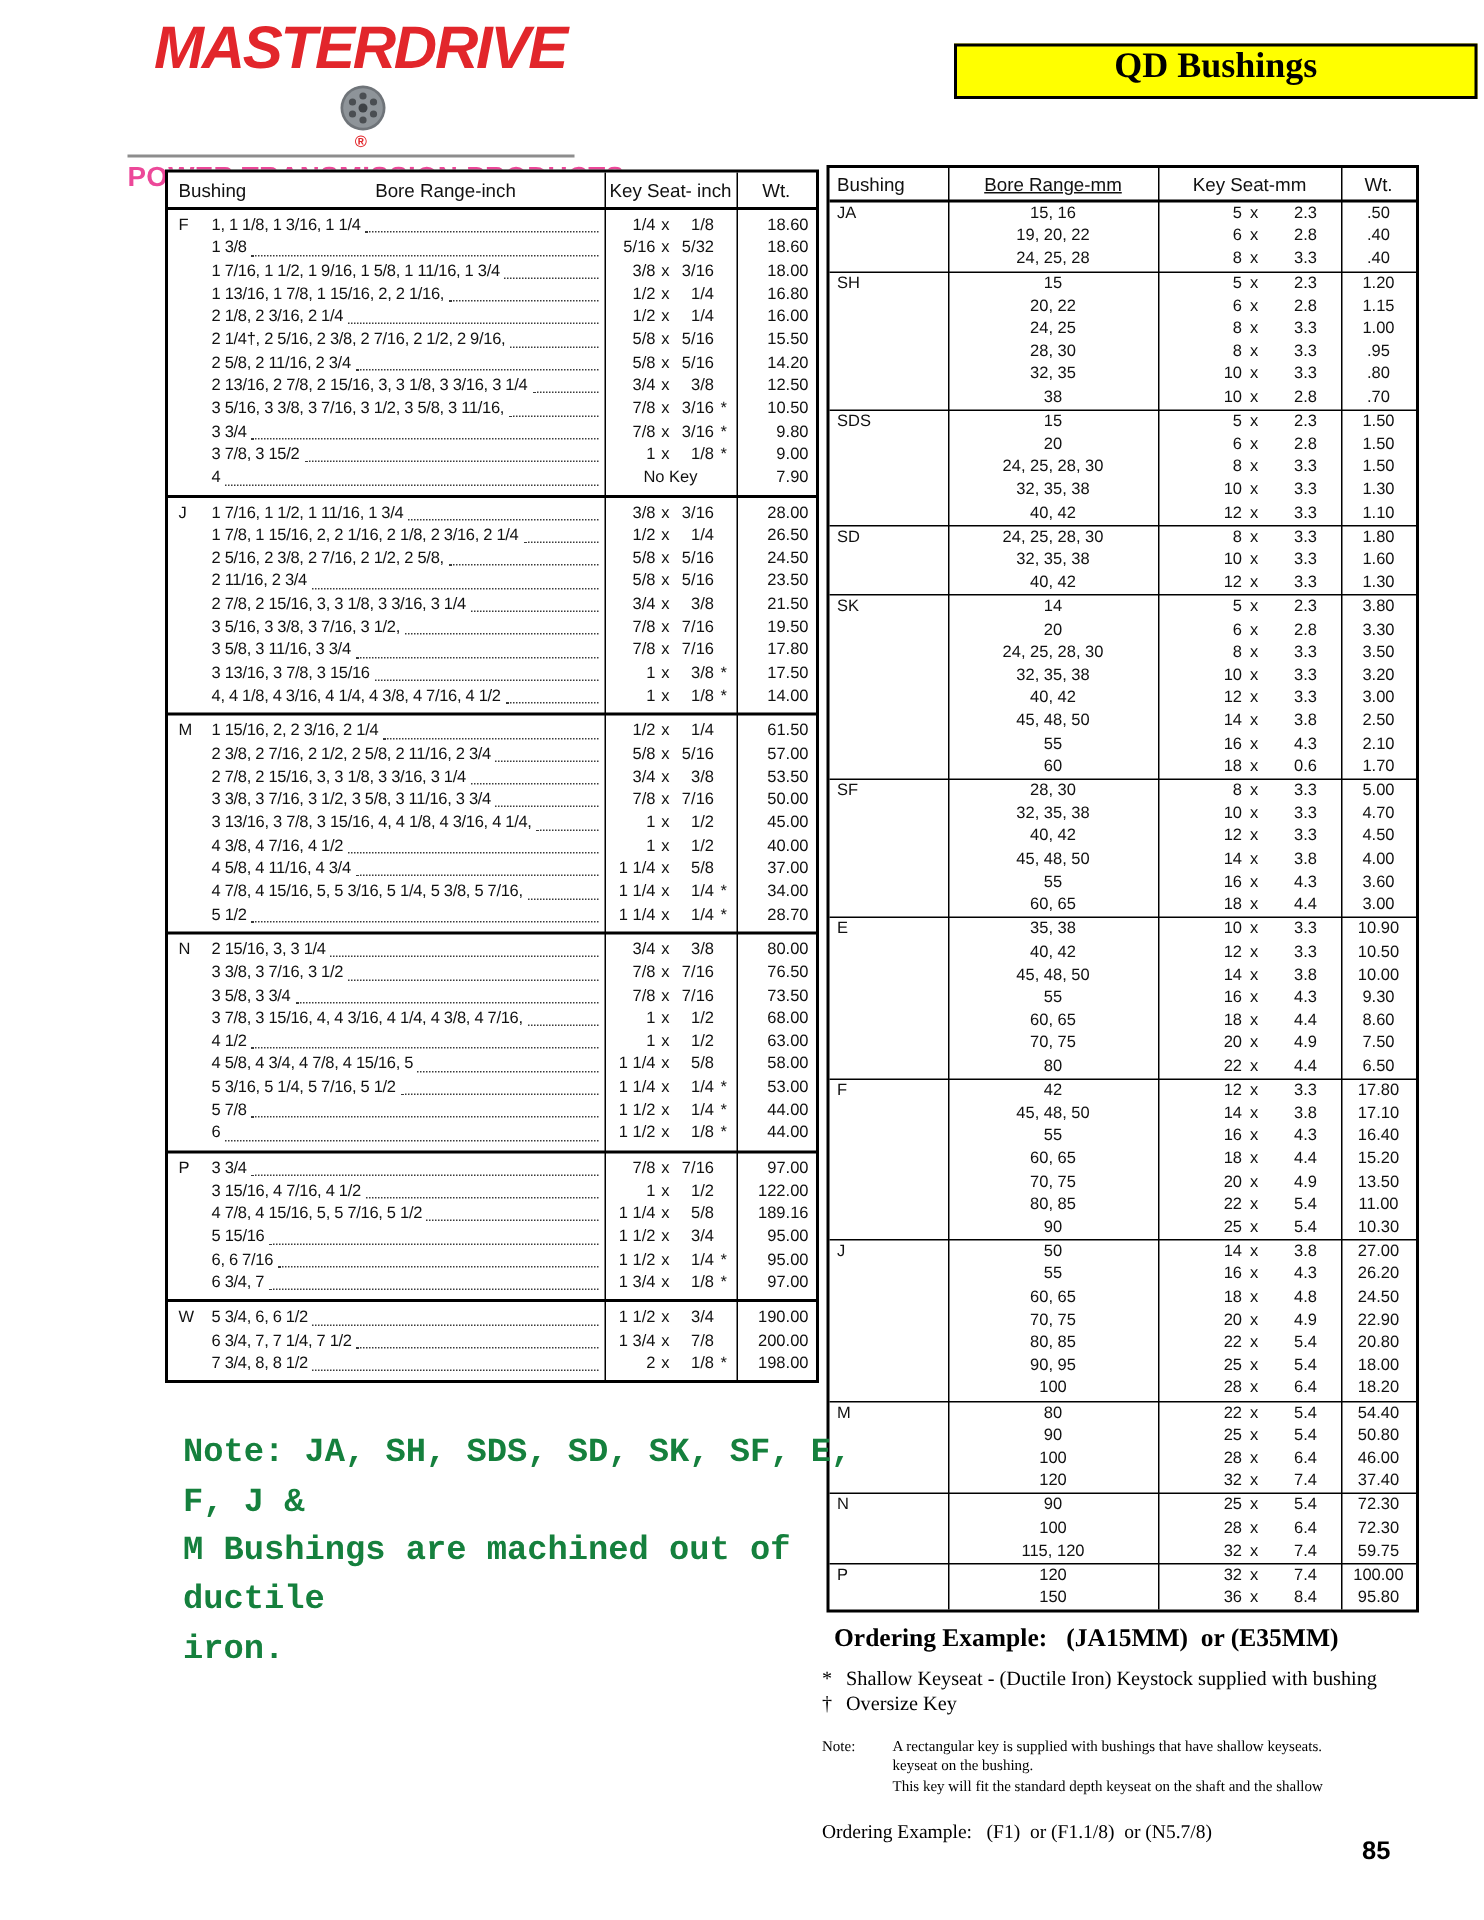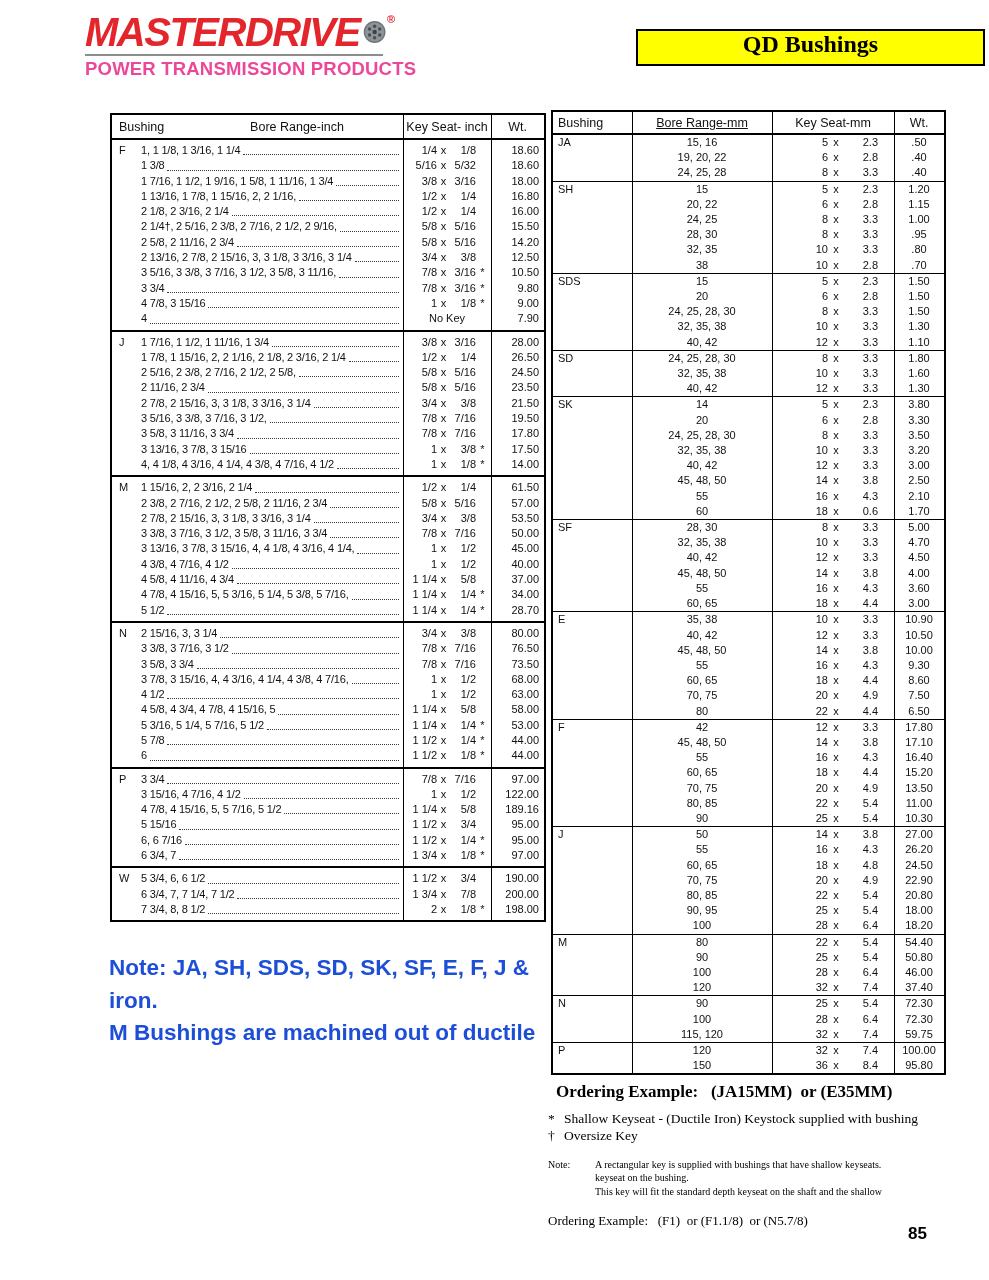--- a/index.html
+++ b/index.html
@@ -1,21 +1,21 @@
 <!DOCTYPE html>
 <html><head>
 <meta charset="utf-8">
 <style>
   html,body{margin:0;padding:0;background:#fff;}
   #page{position:relative;width:989px;height:1280px;background:#ffffff;overflow:hidden;
         font-family:"Liberation Sans",sans-serif;color:#111;}
 
   
   #logo{position:absolute;left:85px;top:12px;width:310px;}
-  .brand-row{display:flex;align-items:flex-start;line-height:1;}
+  .brand-row{display:flex;align-items:center;line-height:1;flex-direction:column;}
   .brand-text{font-style:italic;font-weight:bold;font-size:40px;letter-spacing:-1.5px;
               color:#e2262b;white-space:nowrap;}
   .gear{margin-left:3px;margin-top:4px;}
   .brand-reg{color:#e2262b;font-weight:bold;font-size:11px;margin-left:1px;margin-top:2px;}
   .brand-rule{border-top:2px solid #8d8d8d;width:298px;margin:2px 0 2px 0;height:0;}
   .brand-sub{font-weight:bold;font-size:18.5px;letter-spacing:0.2px;color:#ec4899;white-space:nowrap;}
 
   #title-box{position:absolute;left:636px;top:29px;width:349px;height:37px;background:#ffff00;
              border:2px solid #000;box-sizing:border-box;display:flex;align-items:flex-start;justify-content:center;}
   #title-box .title-text{font-family:"Liberation Serif",serif;font-weight:bold;font-size:24px;color:#000;}
@@ -60,22 +60,22 @@
   .mm-row{display:flex;line-height:15.2px;}
   .m-bush{width:79px;padding-left:5px;box-sizing:border-box;flex:none;}
   .m-bore{width:140px;text-align:center;flex:none;}
   .m-key{width:122px;flex:none;display:flex;align-items:baseline;}
   .mk1{width:56px;text-align:right;}
   .mkx{width:16px;text-align:center;}
   .mk2{width:34px;text-align:right;}
   .m-wt{flex:1;text-align:center;}
 
   
-  #left-note{position:absolute;left:109px;top:952px;width:460px;font-family:Liberation Sans, sans-serif;
-             font-weight:bold;font-size:22.5px;line-height:1.45;color:#1d4ed8;}
+  #left-note{position:absolute;left:122px;top:952px;width:460px;font-family:Liberation Mono, monospace;
+             font-weight:bold;font-size:22.5px;line-height:1.45;color:#15803d;}
   #left-note span{display:block;}
 
   
   #footer{position:absolute;left:548px;top:1082px;width:441px;font-family:"Liberation Serif",serif;color:#000;}
   .ord1{font-weight:bold;font-size:17px;padding-left:8px;white-space:pre-wrap;}
   .fnotes{margin-top:9px;font-size:13.5px;}
   .fnote{display:flex;line-height:1.25;}
   .fsym{width:16px;flex:none;}
   .note-block{margin-top:13px;font-size:10px;display:flex;line-height:1.35;}
   .note-label{width:47px;flex:none;}
@@ -262,21 +262,21 @@
               <span class="k1">7/8</span>
               <span class="kx">x</span>
               <span class="k2">3/16</span>
               <span class="kflag">*</span>
             </div>
             <div class="c-wt">9.80</div>
           </div>
           <div class="it-row">
             <div class="c-bore">
               <span class="bush-letter"></span>
-              <span class="bore-text">4 7/8, 3 15/16</span>
+              <span class="bore-text">3 7/8, 3 15/2</span>
               <span class="leader"></span>
             </div>
             <div class="c-key">
               <span class="k1">1</span>
               <span class="kx">x</span>
               <span class="k2">1/8</span>
               <span class="kflag">*</span>
             </div>
             <div class="c-wt">9.00</div>
           </div>
@@ -1452,22 +1452,22 @@
               <span class="mk2">8.4</span>
             </div>
             <div class="m-wt">95.80</div>
           </div>
         </div>
       </div>
   </div>
 
   <div id="left-note">
     <span>Note: JA, SH, SDS, SD, SK, SF, E, F, J &amp;</span>
+    <span>M Bushings are machined out of ductile</span>
     <span>iron.</span>
-    <span>M Bushings are machined out of ductile</span>
   </div>
 
   <div id="footer">
     <div class="ord1">Ordering Example:   (JA15MM)  or (E35MM)</div>
     <div class="fnotes">
       <div class="fnote">
         <span class="fsym">*</span>
         <span>Shallow Keyseat - (Ductile Iron) Keystock supplied with bushing</span>
       </div>
       <div class="fnote">

